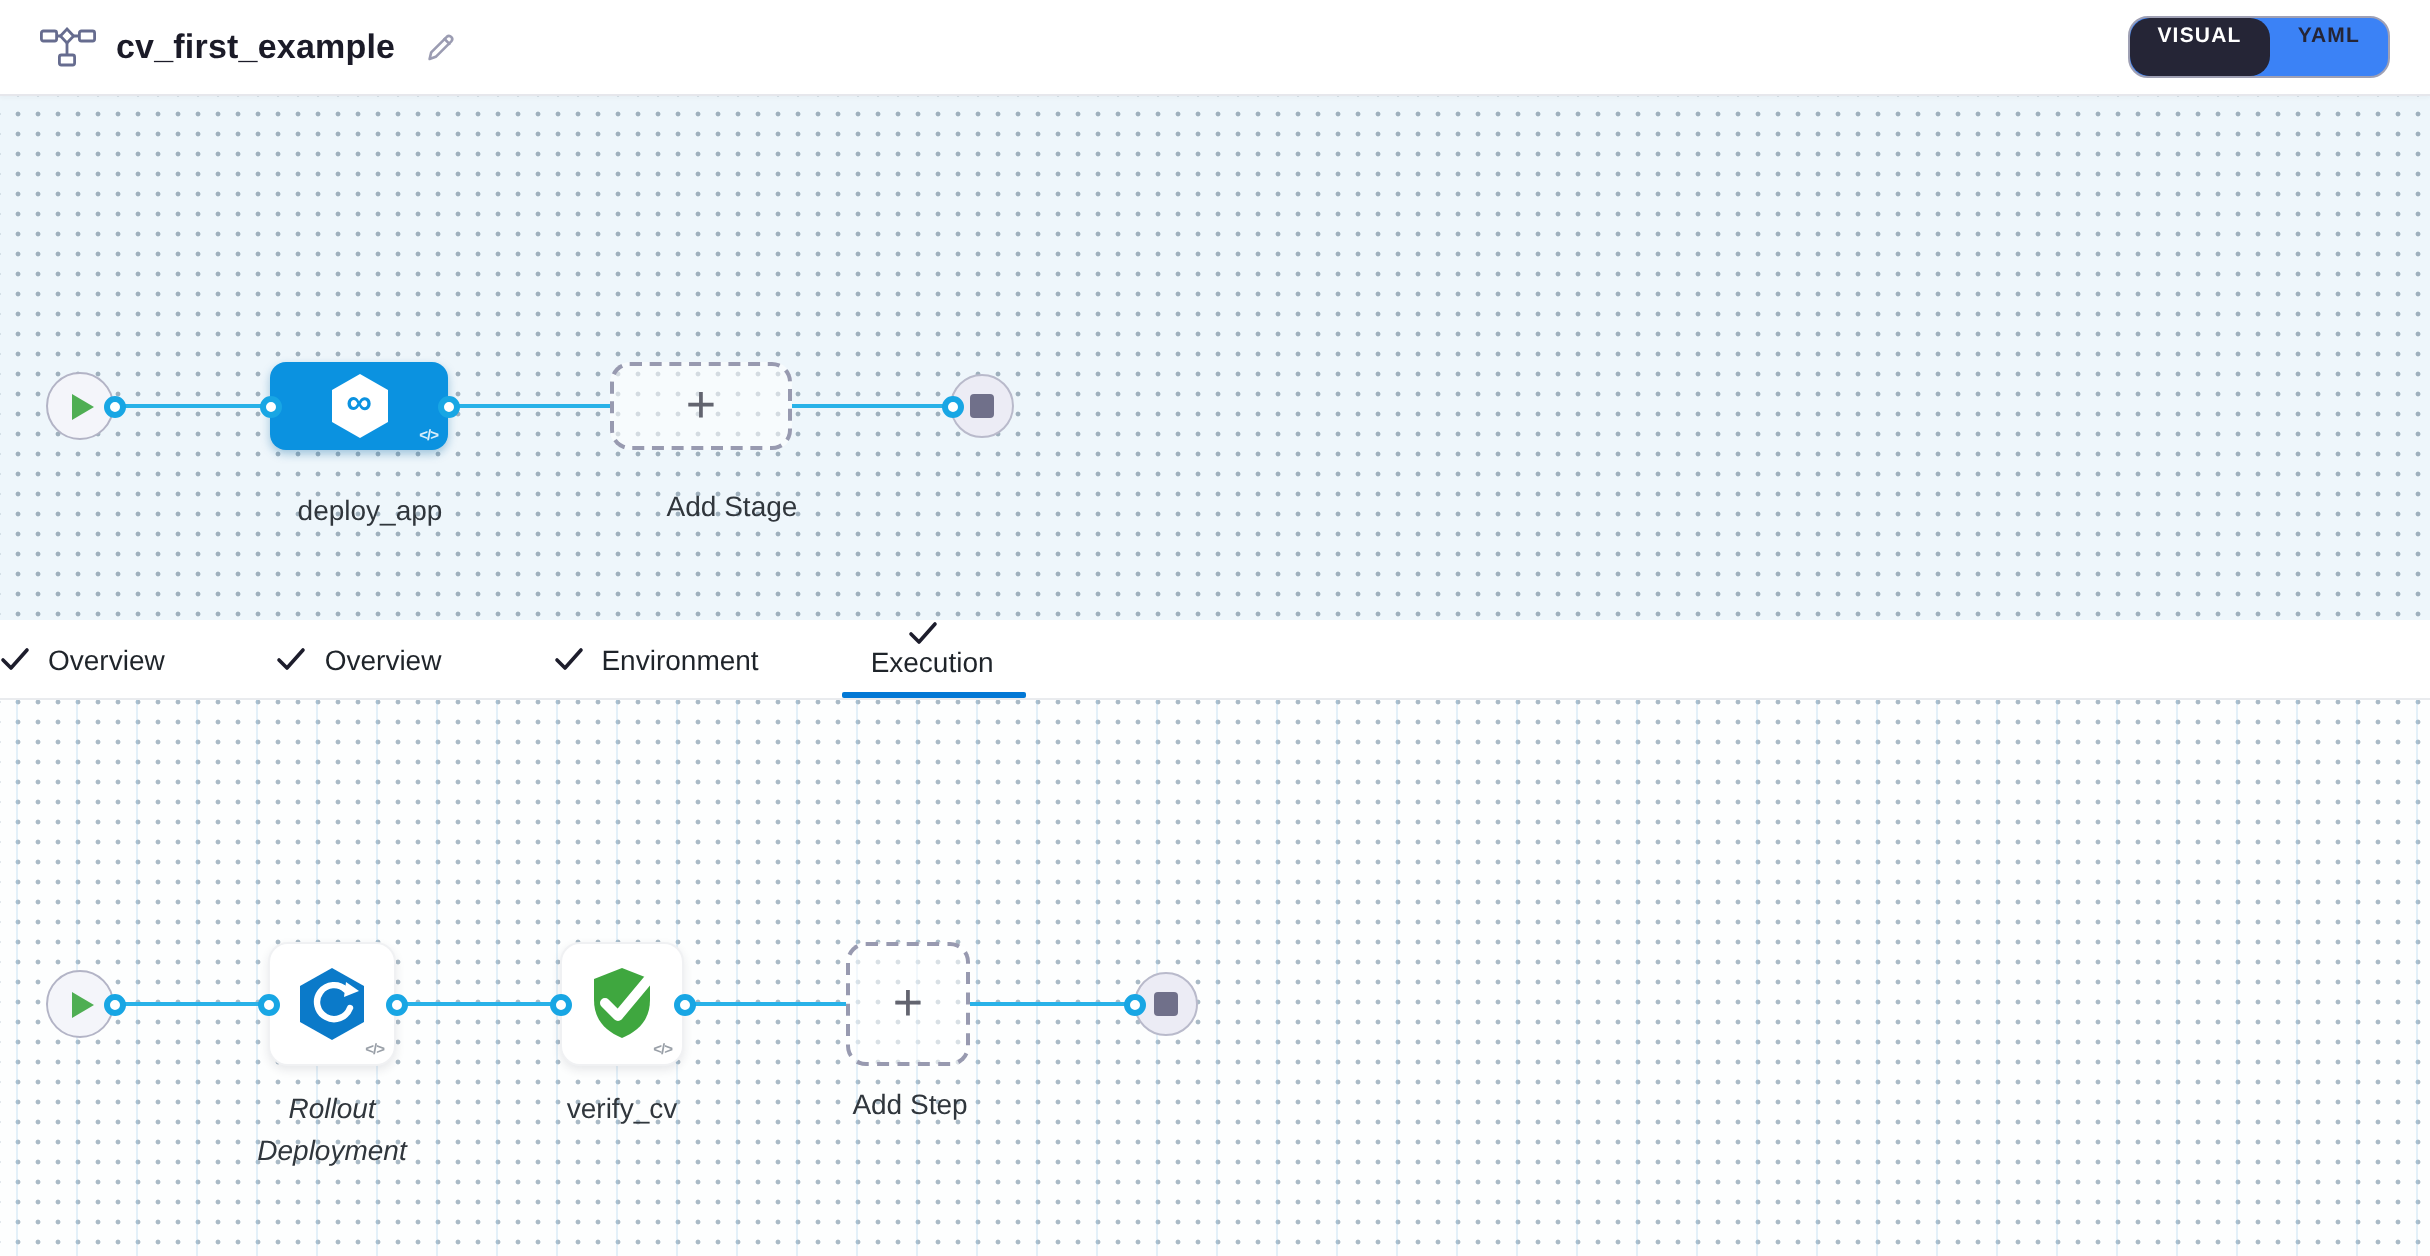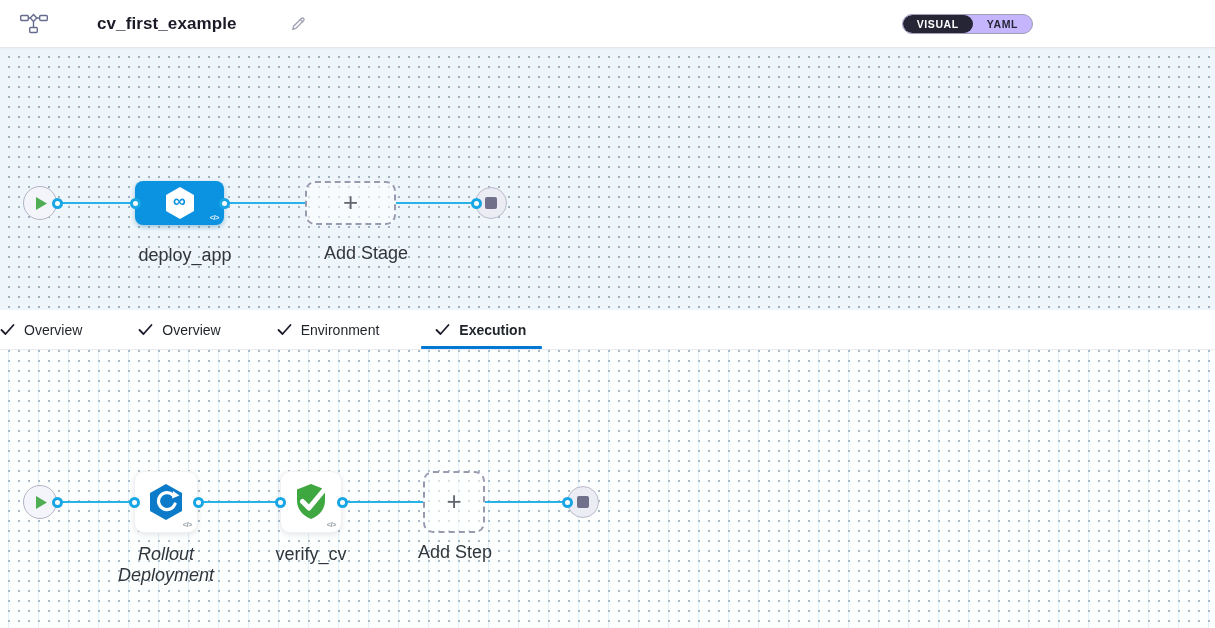--- a/index.html
+++ b/index.html
@@ -6,28 +6,28 @@
   html,body { width:1215px; height:628px; overflow:hidden; }
   body {
     font-family: "Liberation Sans", sans-serif;
     background:#fff; color:#22272d; position:relative;
   }
 
   
   .header {
     height:48px; background:#fff; display:flex; align-items:center;
     padding:0 20px; border-bottom:1px solid #e6e7ec;
-    box-shadow:0 1px 2px rgba(40,41,61,0.04); position:relative; z-index:5;gap:39px;
+    box-shadow:0 1px 2px rgba(40,41,61,0.04); position:relative; z-index:5;
   }
   .pipe-icon { width:28px; height:22px; margin-right:10px; flex:0 0 auto; }
   .title { font-size:17px; font-weight:bold; color:#1b1b28; letter-spacing:.1px; }
   .edit-btn { margin-left:14px; width:18px; height:18px; cursor:pointer; display:flex; align-items:center; }
   .view-toggle {
-    margin-left:auto; margin-right:162px; display:flex; height:20px;
-    border:1px solid #9fa0b4; border-radius:10px; overflow:hidden; background:#c4b5fd;
+    margin-left:auto; display:flex; height:31px;
+    border:1px solid #9fa0b4; border-radius:10px; overflow:hidden; background:#3b82f6;
   }
   .view-toggle .seg {
     font-size:10.5px; font-weight:bold; letter-spacing:.6px; line-height:18px;
     padding:0 14px; color:#252536; cursor:pointer; user-select:none;
   }
   .view-toggle .seg.active { background:#252536; color:#fff; border-radius:10px; }
 
   
   .stage-canvas {
     position:relative; height:262px;
@@ -87,35 +87,35 @@
   .add-step { width:62px; height:62px; }
   .plus-glyph { font-size:26px; font-weight:300; color:#62646f; line-height:1; margin-top:-2px; }
 
   .step-box {
     position:absolute; width:64px; height:62px; border-radius:10px; background:#fff;
     border:1px solid #f0f1f3; box-shadow:0 2px 5px rgba(40,41,61,0.10);
     display:flex; align-items:center; justify-content:center; cursor:pointer; z-index:2;
   }
 
   .node-label {
-    position:absolute; width:120px; text-align:center; font-size:18px;
+    position:absolute; width:120px; text-align:center; font-size:14px;
     color:#30363c; line-height:21px; z-index:2;
   }
 
   
   .tabbar {
     height:40px; background:#fff; display:flex; align-items:stretch;
     border-bottom:1px solid #e9ebee; position:relative; z-index:4;
   }
   .tab {
     display:flex; align-items:center; position:relative; cursor:pointer;
     margin-right:56px; font-size:14px; color:#1f242a;
   }
   .tab .chk { margin-right:9px; flex:0 0 auto; display:block; }
-  .tab.active { font-weight:bold; }
+  .tab.active { font-weight:normal;flex-direction:column; }
   .tab.active .underline {
     position:absolute; left:-14px; right:-16px; bottom:0; height:3px;
     background:#0278d5; border-radius:1px;
   }
 </style>
 </head>
 <body>
 
 <div class="header">
   <svg class="pipe-icon" viewBox="0 0 28 22" fill="none" stroke="#666c8f" stroke-width="1.4">

